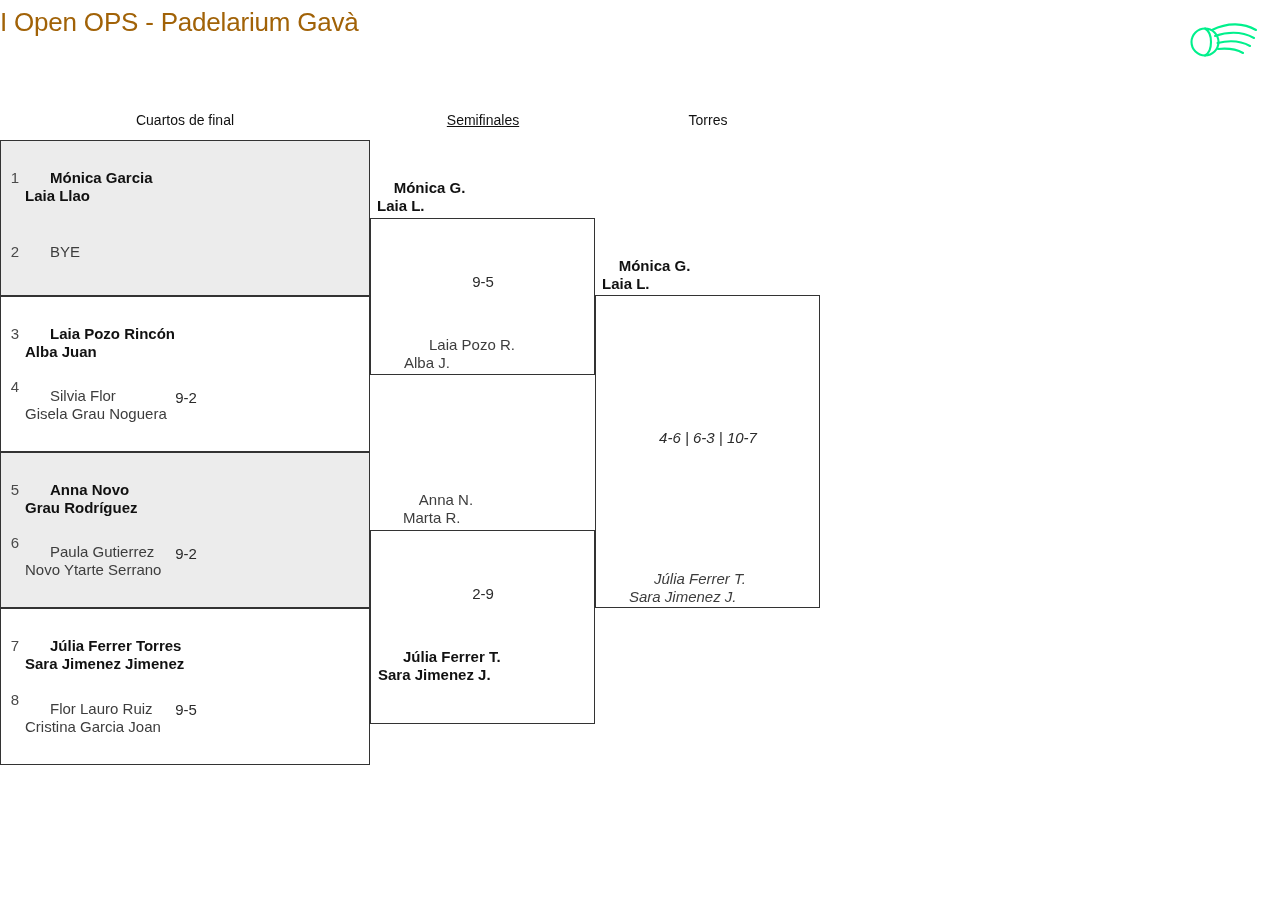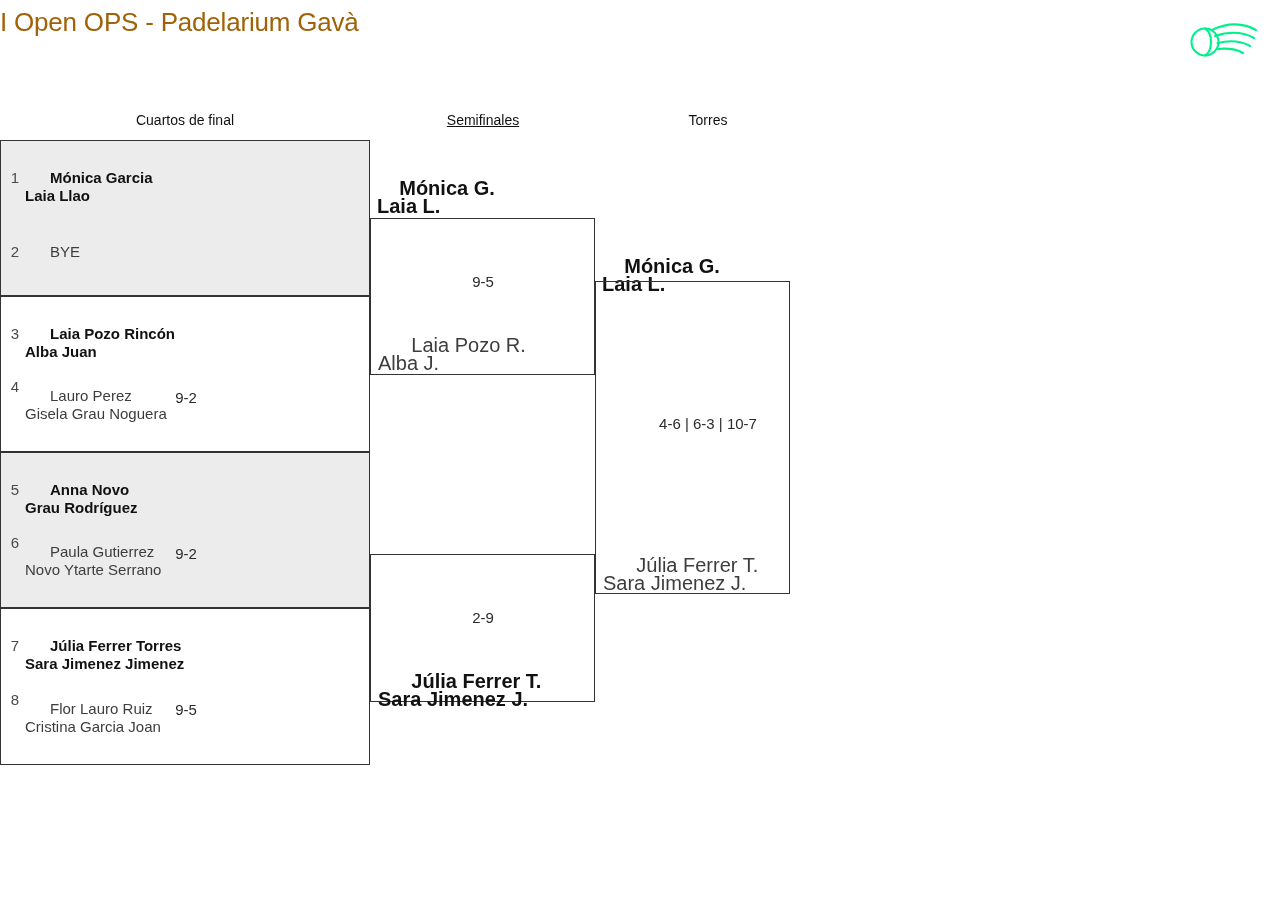--- a/index.html
+++ b/index.html
@@ -109,26 +109,26 @@
   .match-box {
     position: absolute;
     box-sizing: border-box;
     border: 1px solid #333333;
     background: transparent;
   }
 
   
   .name-label {
     position: absolute;
-    font-size: 20px;
+    font-size: 15px;
     line-height: 18px;
     white-space: pre;
   }
   .name-label.winner { font-weight: 700; color: #111111; }
-  .name-label.loser  { font-weight: 400; color: #3d3d3d; }
+  .name-label.loser  { font-weight: 400; color: #3d3d3d; margin-left: 26px; }
 </style>
 </head>
 <body>
 
 <div id="header-title"><span>I Open OPS - Padelarium Gavà</span><br></div>
 
 <div id="tournament-logo">
   <svg viewBox="0 0 72 48" width="72" height="48" aria-hidden="true">
     <g fill="none" stroke="#00f08c" stroke-width="2.1" stroke-linecap="round">
       <circle cx="17" cy="24" r="13.5"></circle>
@@ -155,21 +155,21 @@
       <span class="seed">2</span><span>BYE</span>
     </div>
     <div class="score" style="left:185px; top:69px;"></div>
   </div>
 
   <div class="qf-block plain" style="top:296px; height:156px;">
     <div class="pair winner qf-pair-top">
       <span class="seed">3</span><span>Laia Pozo Rincón</span><br><span>Alba Juan</span>
     </div>
     <div class="pair loser qf-pair-bottom">
-      <span class="seed" style="top:9px;">4</span><span>Lauro Perez</span><br><span>Gisela Grau Noguera</span>
+      <span class="seed" style="top:9px;">4</span><span>Silvia Flor</span><br><span>Gisela Grau Noguera</span>
     </div>
     <div class="score" style="left:185px; top:69px;">9-2</div>
   </div>
 
   <div class="qf-block shade" style="top:452px; height:156px;">
     <div class="pair winner qf-pair-top">
       <span class="seed">5</span><span>Anna Novo</span><br><span>Grau Rodríguez</span>
     </div>
     <div class="pair loser qf-pair-bottom">
       <span class="seed" style="top:9px;">6</span><span>Paula Gutierrez</span><br><span>Novo Ytarte Serrano</span>
@@ -191,32 +191,35 @@
     <span>Mónica G.</span><br><span>Laia L.</span>
   </div>
 
   <div class="match-box" style="left:370px; top:218px; width:225px; height:157px;">
     <div class="score" style="left:112px; top:31px;">9-5</div>
     <div class="name-label loser" style="left:7px; top:99px;">
       <span>Laia Pozo R.</span><br><span>Alba J.</span>
     </div>
   </div>
 
-
-  <div class="match-box" style="left:370px; top:554px; width:225px; height:148px;">
+  <div class="name-label loser" style="left:377px; top:473px;">
+    <span>Anna N.</span><br><span>Marta R.</span>
+  </div>
+
+  <div class="match-box" style="left:370px; top:530px; width:225px; height:194px;">
     <div class="score" style="left:112px; top:31px;">2-9</div>
     <div class="name-label winner" style="left:7px; top:99px;">
       <span>Júlia Ferrer T.</span><br><span>Sara Jimenez J.</span>
     </div>
   </div>
 
   <div class="name-label winner" style="left:602px; top:239px;">
     <span>Mónica G.</span><br><span>Laia L.</span>
   </div>
 
-  <div class="match-box" style="left:595px; top:281px; width:195px; height:313px;">
+  <div class="match-box" style="left:595px; top:295px; width:225px; height:313px;font-style:italic;">
     <div class="score" style="left:112px; top:110px;">4-6 | 6-3 | 10-7</div>
     <div class="name-label loser" style="left:7px; top:256px;">
       <span>Júlia Ferrer T.</span><br><span>Sara Jimenez J.</span>
     </div>
   </div>
 
 </div>
 
 </body></html>

